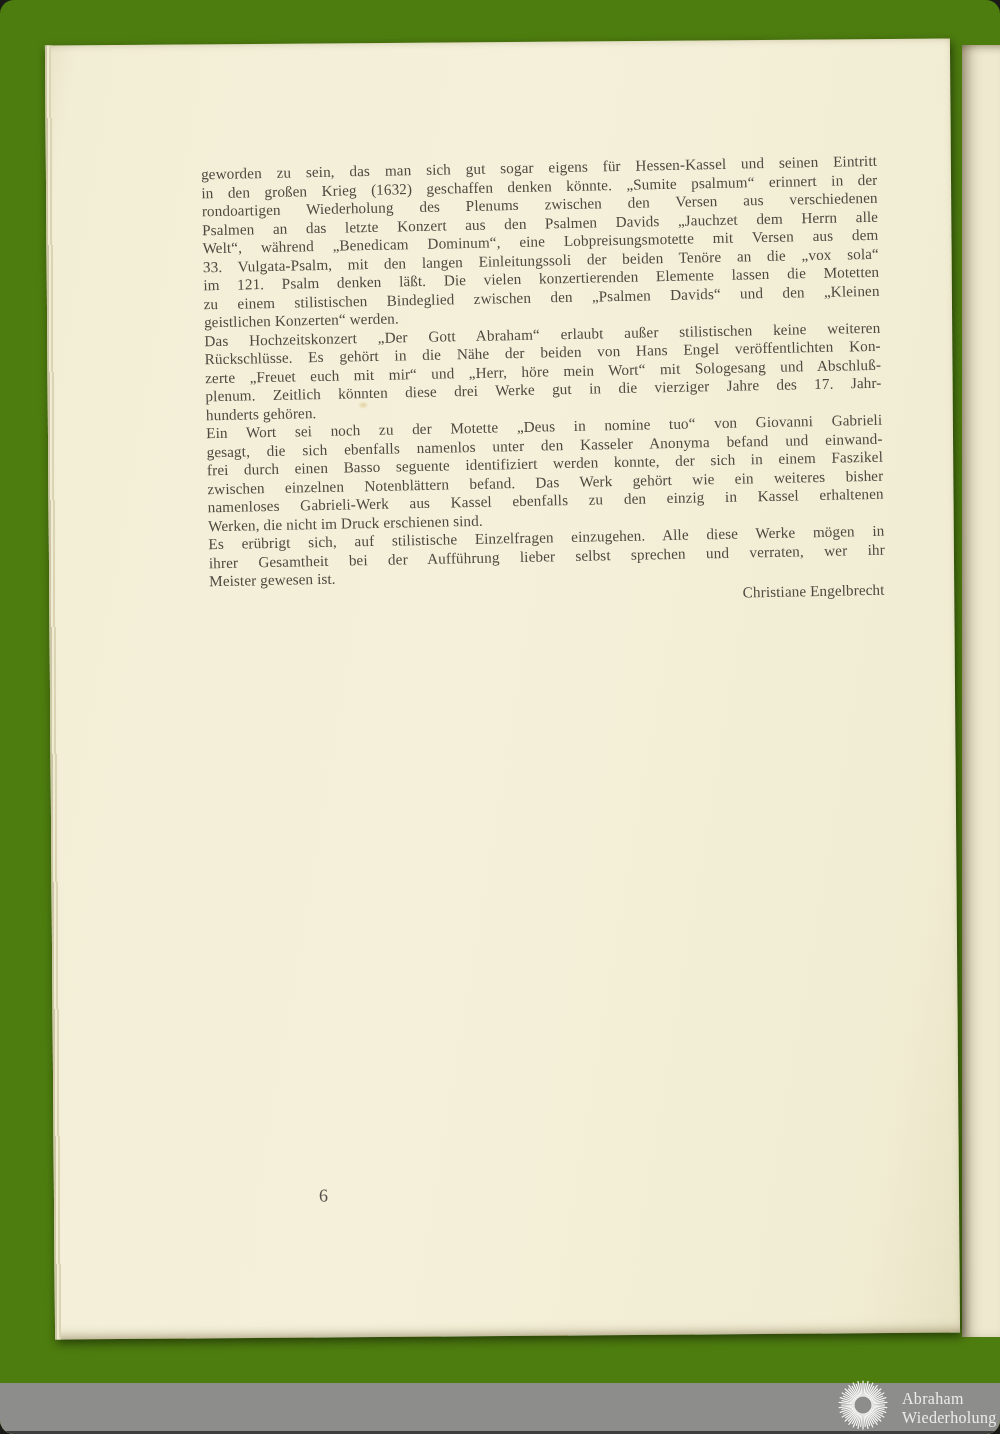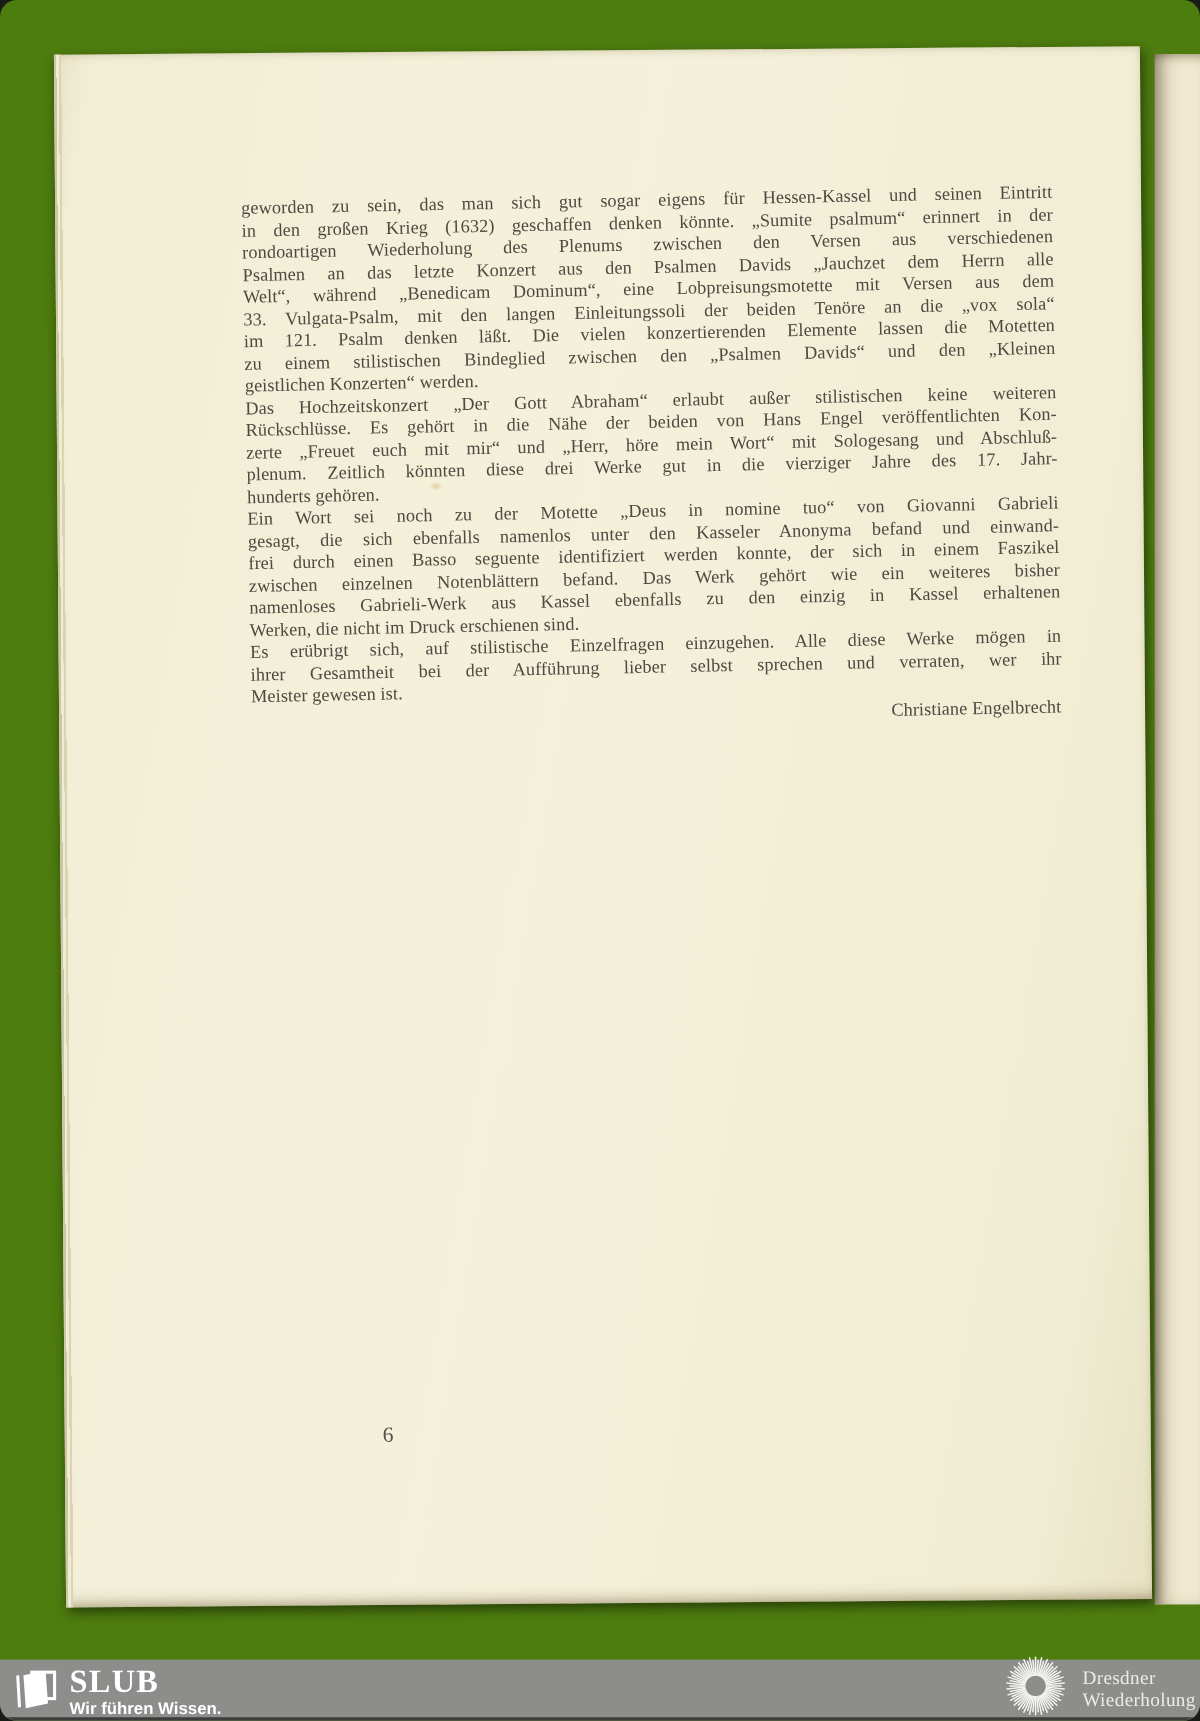--- a/index.html
+++ b/index.html
@@ -95,33 +95,20 @@
           </div>
         </div>
       <div class="signature">Christiane Engelbrecht</div>
     </div>
 
     <div class="page-number">6</div>
   </div>
 
   <footer class="footer-bar">
 
-    <div class="slub-lockup">
-      <span class="book-icon">
-        <svg width="36" height="34" viewBox="0 0 36 34" aria-hidden="true">
-          <polygon points="0.5,6.5 3,6 4.5,32.5 2,33" fill="#ffffff"></polygon>
-          <rect x="13.5" y="3.5" width="19" height="22" fill="none" stroke="#ffffff" stroke-width="2.6"></rect>
-          <polygon points="6.5,6 25,2.5 27,29.5 8.5,33.5" fill="#ffffff"></polygon>
-        </svg>
-      </span>
-      <span class="slub-text">
-        <span class="slub-name">SLUB</span>
-        <span class="slub-tagline">Wir führen Wissen.</span>
-      </span>
-    </div>
 
     <div class="phil-lockup">
       <span class="sunburst">
         <svg width="50" height="50" viewBox="0 0 50 50" aria-hidden="true">
             <g id="rays">
               <line x1="34.00" y1="25.00" x2="46.50" y2="25.00"></line>
               <line x1="33.95" y1="25.94" x2="48.87" y2="27.51"></line>
               <line x1="33.80" y1="26.87" x2="46.03" y2="29.47"></line>
               <line x1="33.56" y1="27.78" x2="47.83" y2="32.42"></line>
               <line x1="33.22" y1="28.66" x2="44.64" y2="33.74"></line>
@@ -177,19 +164,19 @@
               <line x1="32.28" y1="19.71" x2="42.39" y2="12.36"></line>
               <line x1="32.79" y1="20.50" x2="45.78" y2="13.00"></line>
               <line x1="33.22" y1="21.34" x2="44.64" y2="16.26"></line>
               <line x1="33.56" y1="22.22" x2="47.83" y2="17.58"></line>
               <line x1="33.80" y1="23.13" x2="46.03" y2="20.53"></line>
               <line x1="33.95" y1="24.06" x2="48.87" y2="22.49"></line>
             </g>
           </svg>
       </span>
       <span class="phil-text">
-        <span>Dresdner</span>
+        <span>Abraham</span>
         <span>Wiederholung</span>
       </span>
     </div>
 
   </footer>
 </div>
 
 </body></html>

